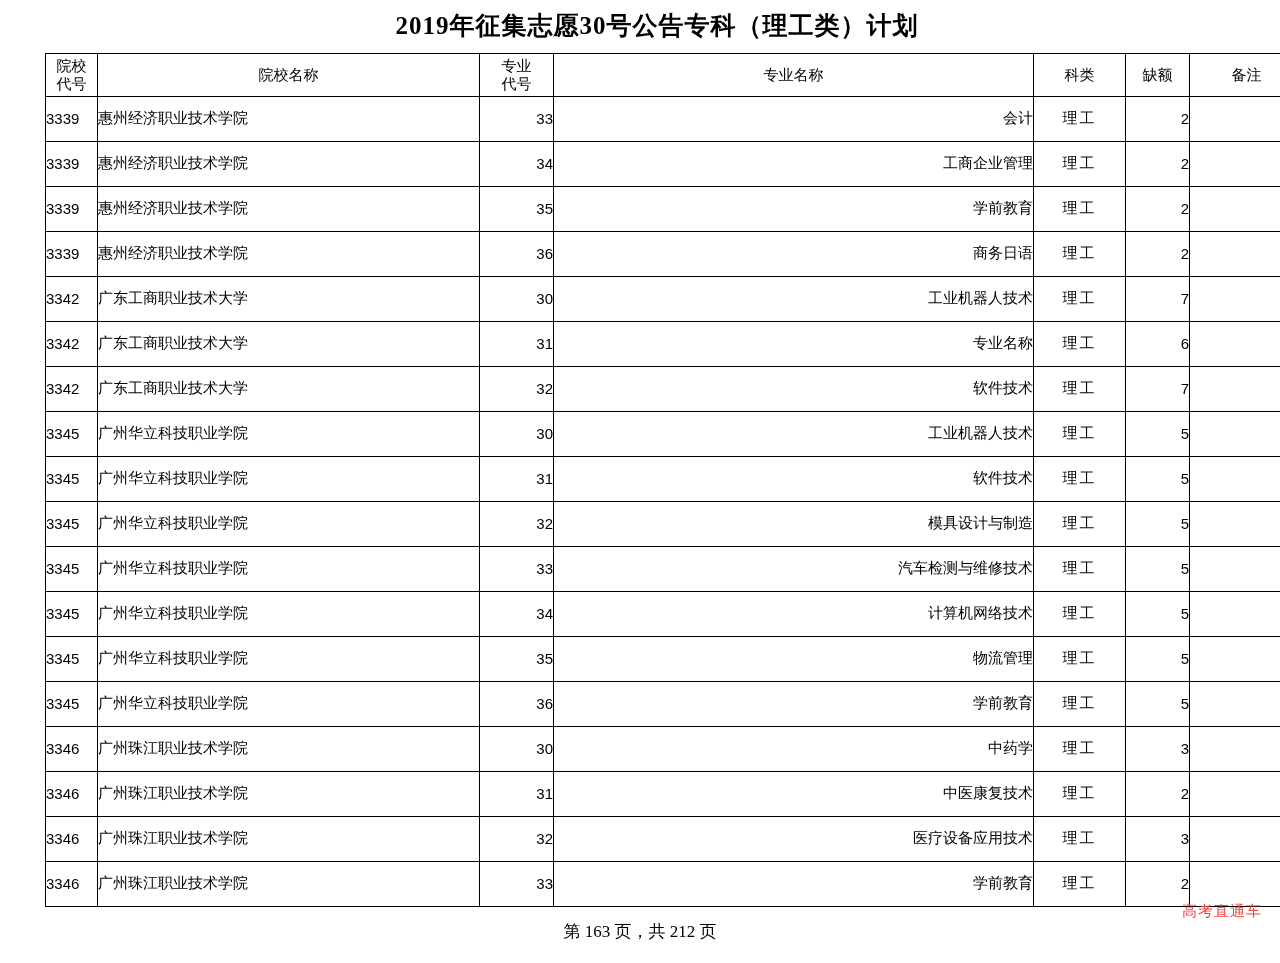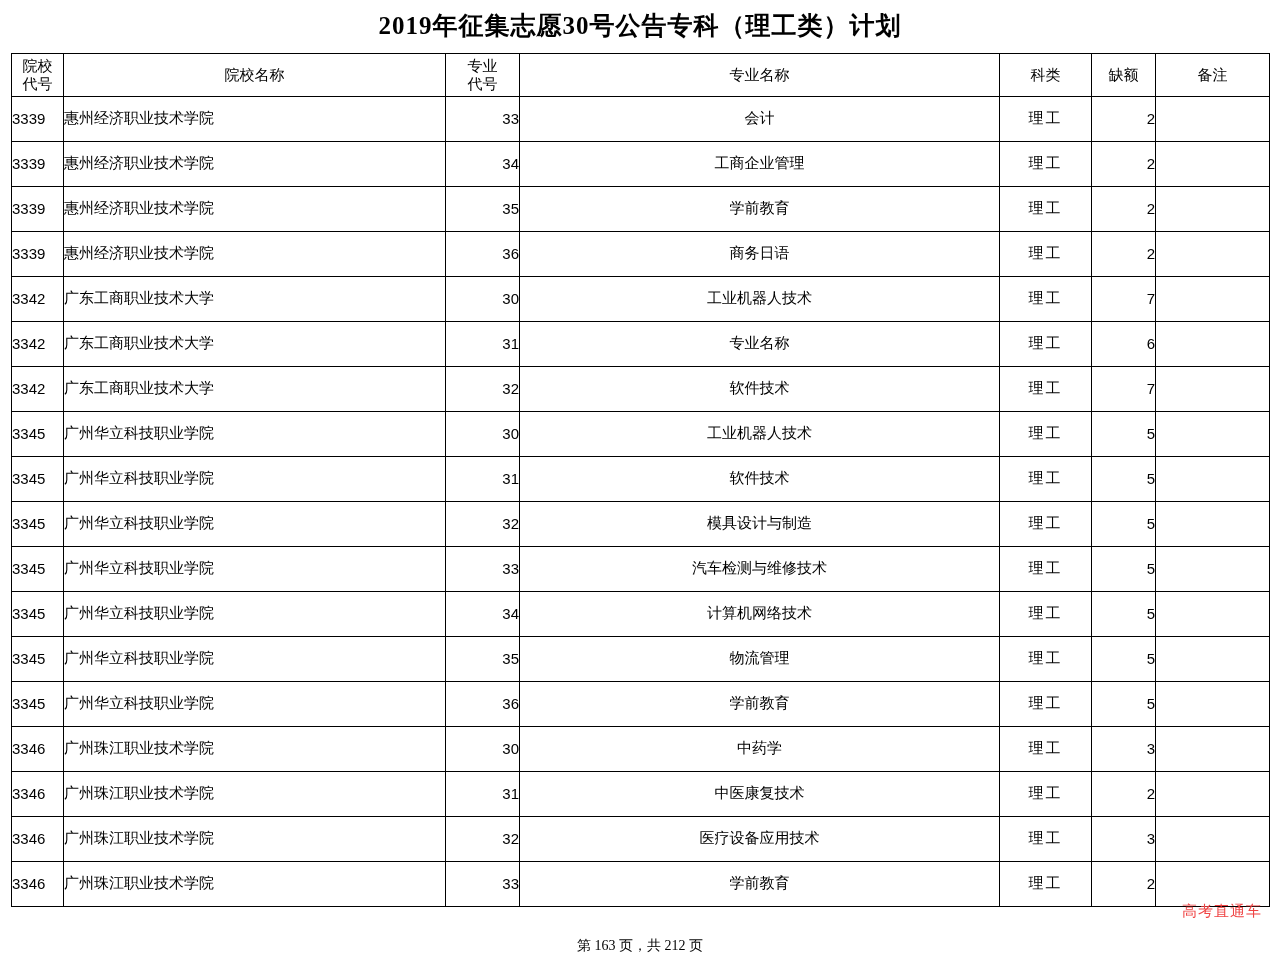--- a/index.html
+++ b/index.html
@@ -13,20 +13,21 @@
     font-family: "Liberation Sans", sans-serif;
     color: #000000;
     position: relative;
     overflow: hidden;
   }
   .page {
     width: 1280px;
     height: 963px;
     position: relative;
     box-sizing: border-box;
+    padding-left: 34px;
   }
   .doc-title {
     text-align: center;
     font-family: "Liberation Serif", serif;
     font-weight: bold;
     font-size: 25px;
     letter-spacing: 1px;
     padding-top: 10px;
     padding-bottom: 10px;
     line-height: 1.3;
@@ -66,21 +67,21 @@
     padding-left: 6px;
   }
   td.c-schoolname {
     text-align: left;
     padding-left: 8px;
   }
   td.c-majorcode {
     text-align: right;
   }
   td.c-majorname {
-    text-align: center;
+    text-align: right;
     padding-left: 8px;
     margin-top: 32px;
   }
   td.c-category {
     text-align: center;
     letter-spacing: 2px;
   }
   td.c-quota {
     text-align: right;
     padding-right: 8px;
@@ -96,23 +97,23 @@
     right: 18px;
     bottom: 42px;
     font-size: 15px;
     color: #ef4444;
     letter-spacing: 1px;
   }
   .page-number {
     position: absolute;
     left: 0;
     right: 0;
-    bottom: 8px;
-    text-align: center;
-    font-size: 14px;
+    bottom: 20px;
+    text-align: center;
+    font-size: 17px;
     font-family: "Liberation Serif", serif;
     color: #000000;
   }
 </style>
 </head>
 <body>
 
 <div class="page">
 
   <div class="doc-title">2019年征集志愿30号公告专科（理工类）计划</div>

